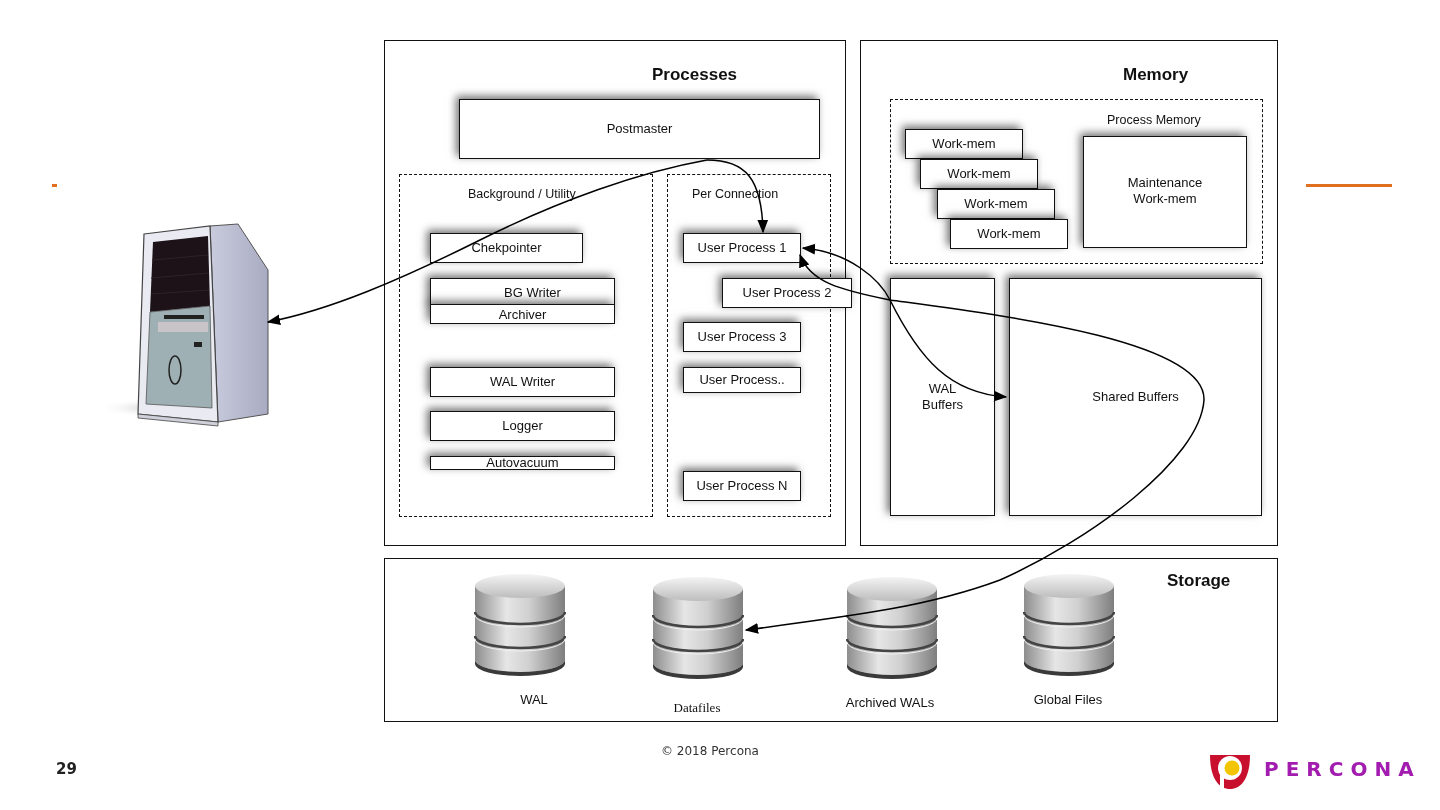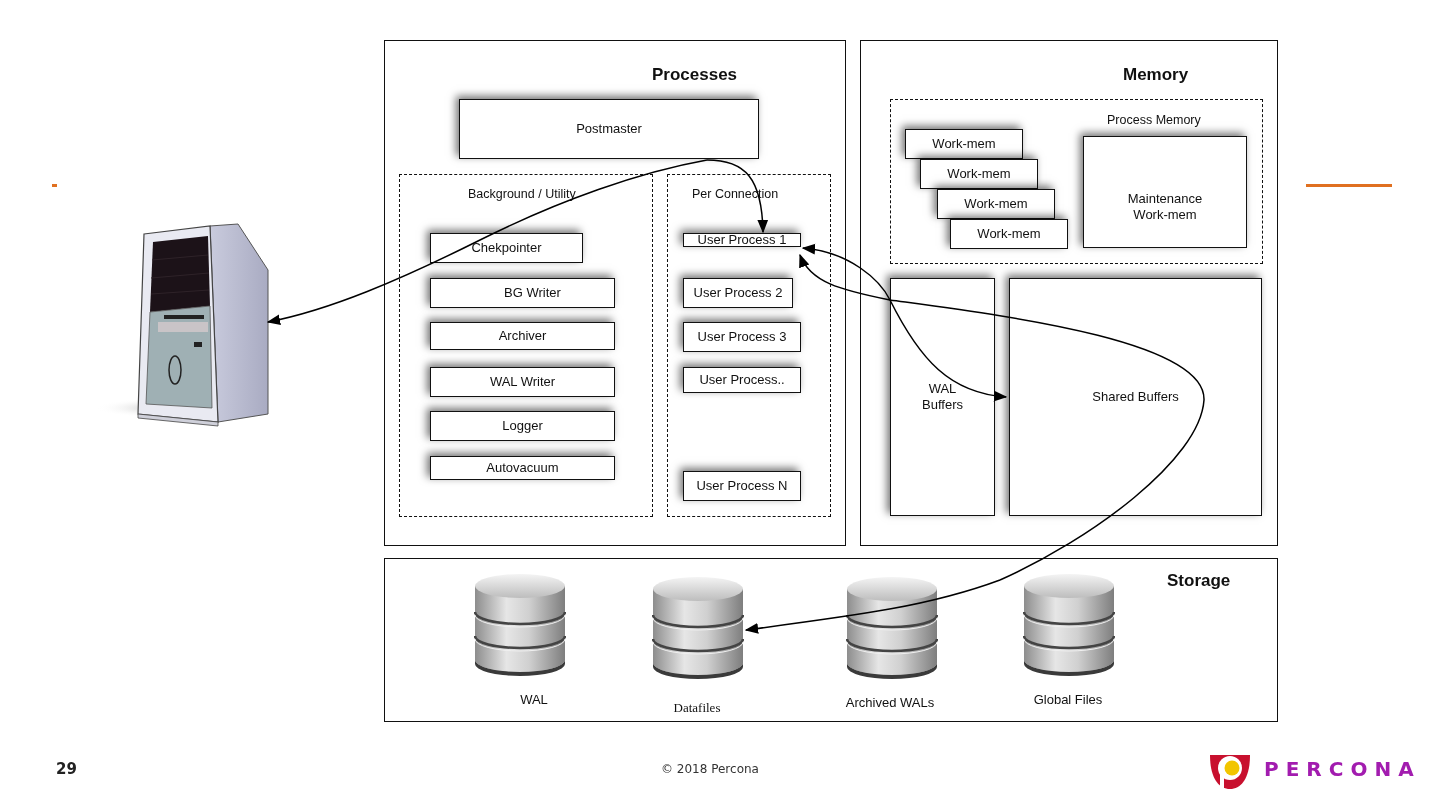--- a/index.html
+++ b/index.html
@@ -11,21 +11,21 @@
   .box {
     position: absolute; background: #fff; border: 1.5px solid #111;
     box-shadow: -3px -3px 8px rgba(0,0,0,0.55);
     display: flex; align-items: center; justify-content: center; text-align: center;
     font-size: 13px; line-height: 16px; color: #111;
   }
   .panel-title { position: absolute; font-weight: bold; font-size: 17px; color: #111; }
   .group-label { position: absolute; font-size: 12.5px; color: #111; }
   .db-label { position: absolute; font-size: 13px; color: #111; text-align: center; width: 140px; }
   .footer-page { position: absolute; left: 56px; top: 760px; font-family: "DejaVu Sans", sans-serif; font-weight: bold; font-size: 15px; color: #222; }
-  .footer-copy { position: absolute; left: 661px; top: 762px; font-family: "DejaVu Sans", sans-serif; font-size: 12px; color: #333; }
+  .footer-copy { position: absolute; left: 661px; top: 744px; font-family: "DejaVu Sans", sans-serif; font-size: 12px; color: #333; }
   .brand-text { position: absolute; left: 1264px; top: 757px; font-family: "DejaVu Sans", sans-serif; font-weight: bold; font-size: 20px; letter-spacing: 7px; color: #a21caf; }
   svg.overlay { position: absolute; left: 0; top: 0; pointer-events: none; }
 </style>
 </head>
 <body>
 
 <div class="abs" style="left:52px;top:184px;width:5px;height:3px;background:#e07020;"></div>
 <div class="abs" style="left:1306px;top:184px;width:86px;height:3px;background:#e07020;"></div>
 
 <div class="abs" style="left:98px;top:218px;width:175px;height:210px;">
@@ -57,53 +57,53 @@
     <rect x="96" y="124" width="8" height="5" fill="#222"></rect>
     <ellipse cx="77" cy="152" rx="6" ry="14" fill="none" stroke="#222" stroke-width="1.5"></ellipse>
 
     <polygon points="40,196 120,204 120,208 40,200" fill="#cfd0da" stroke="#444" stroke-width="0.8"></polygon>
   </svg>
 </div>
 
 <div class="panel" style="left:384px;top:40px;width:462px;height:506px;"></div>
 <div class="panel-title" style="left:652px;top:65px;">Processes</div>
 
-<div class="box" style="left:459px;top:99px;width:300px;height:60px;">
+<div class="box" style="left:459px;top:99px;width:361px;height:60px;">
   <span>Postmaster</span>
 </div>
 
 <div class="dashed" style="left:399px;top:174px;width:254px;height:343px;"></div>
 <div class="group-label" style="left:468px;top:187px;">Background / Utility</div>
 
 <div class="box" style="left:430px;top:233px;width:153px;height:30px;">
     <span>Chekpointer</span>
   </div>
 <div class="box" style="left:430px;top:278px;width:185px;height:30px;padding-left:20px;">
     <span>BG Writer</span>
   </div>
-<div class="box" style="left:430px;top:322px;width:185px;height:28px;">
+<div class="box" style="left:430px;top:304px;width:185px;height:20px;align-items:flex-end;">
     <span>Archiver</span>
   </div>
 <div class="box" style="left:430px;top:367px;width:185px;height:30px;">
     <span>WAL Writer</span>
   </div>
 <div class="box" style="left:430px;top:411px;width:185px;height:30px;">
     <span>Logger</span>
   </div>
-<div class="box" style="left:430px;top:456px;width:185px;height:24px;">
+<div class="box" style="left:430px;top:456px;width:185px;height:14px;">
     <span>Autovacuum</span>
   </div>
 
 <div class="dashed" style="left:667px;top:174px;width:164px;height:343px;"></div>
 <div class="group-label" style="left:692px;top:187px;">Per Connection</div>
 
-<div class="box" style="left:683px;top:233px;width:118px;height:14px;">
+<div class="box" style="left:683px;top:233px;width:118px;height:30px;">
     <span>User Process 1</span>
   </div>
-<div class="box" style="left:683px;top:278px;width:110px;height:30px;">
+<div class="box" style="left:722px;top:278px;width:130px;height:30px;">
     <span>User Process 2</span>
   </div>
 <div class="box" style="left:683px;top:322px;width:118px;height:30px;">
     <span>User Process 3</span>
   </div>
 <div class="box" style="left:683px;top:367px;width:118px;height:26px;">
     <span>User Process..</span>
   </div>
 <div class="box" style="left:683px;top:471px;width:118px;height:30px;">
     <span>User Process N</span>
@@ -121,21 +121,21 @@
 <div class="box" style="left:920px;top:159px;width:118px;height:30px;">
     <span>Work-mem</span>
   </div>
 <div class="box" style="left:937px;top:189px;width:118px;height:30px;">
     <span>Work-mem</span>
   </div>
 <div class="box" style="left:950px;top:219px;width:118px;height:30px;">
     <span>Work-mem</span>
   </div>
 
-<div class="box" style="left:1083px;top:136px;width:164px;height:112px;align-items:flex-start;padding-top:54px;">
+<div class="box" style="left:1083px;top:136px;width:164px;height:112px;align-items:flex-start;padding-top:38px;">
   <span style="width:100px;">Maintenance Work-mem</span>
 </div>
 
 <div class="box" style="left:890px;top:278px;width:105px;height:238px;">
   <span style="width:50px;">WAL Buffers</span>
 </div>
 <div class="box" style="left:1009px;top:278px;width:253px;height:238px;">
   <span>Shared Buffers</span>
 </div>
 

